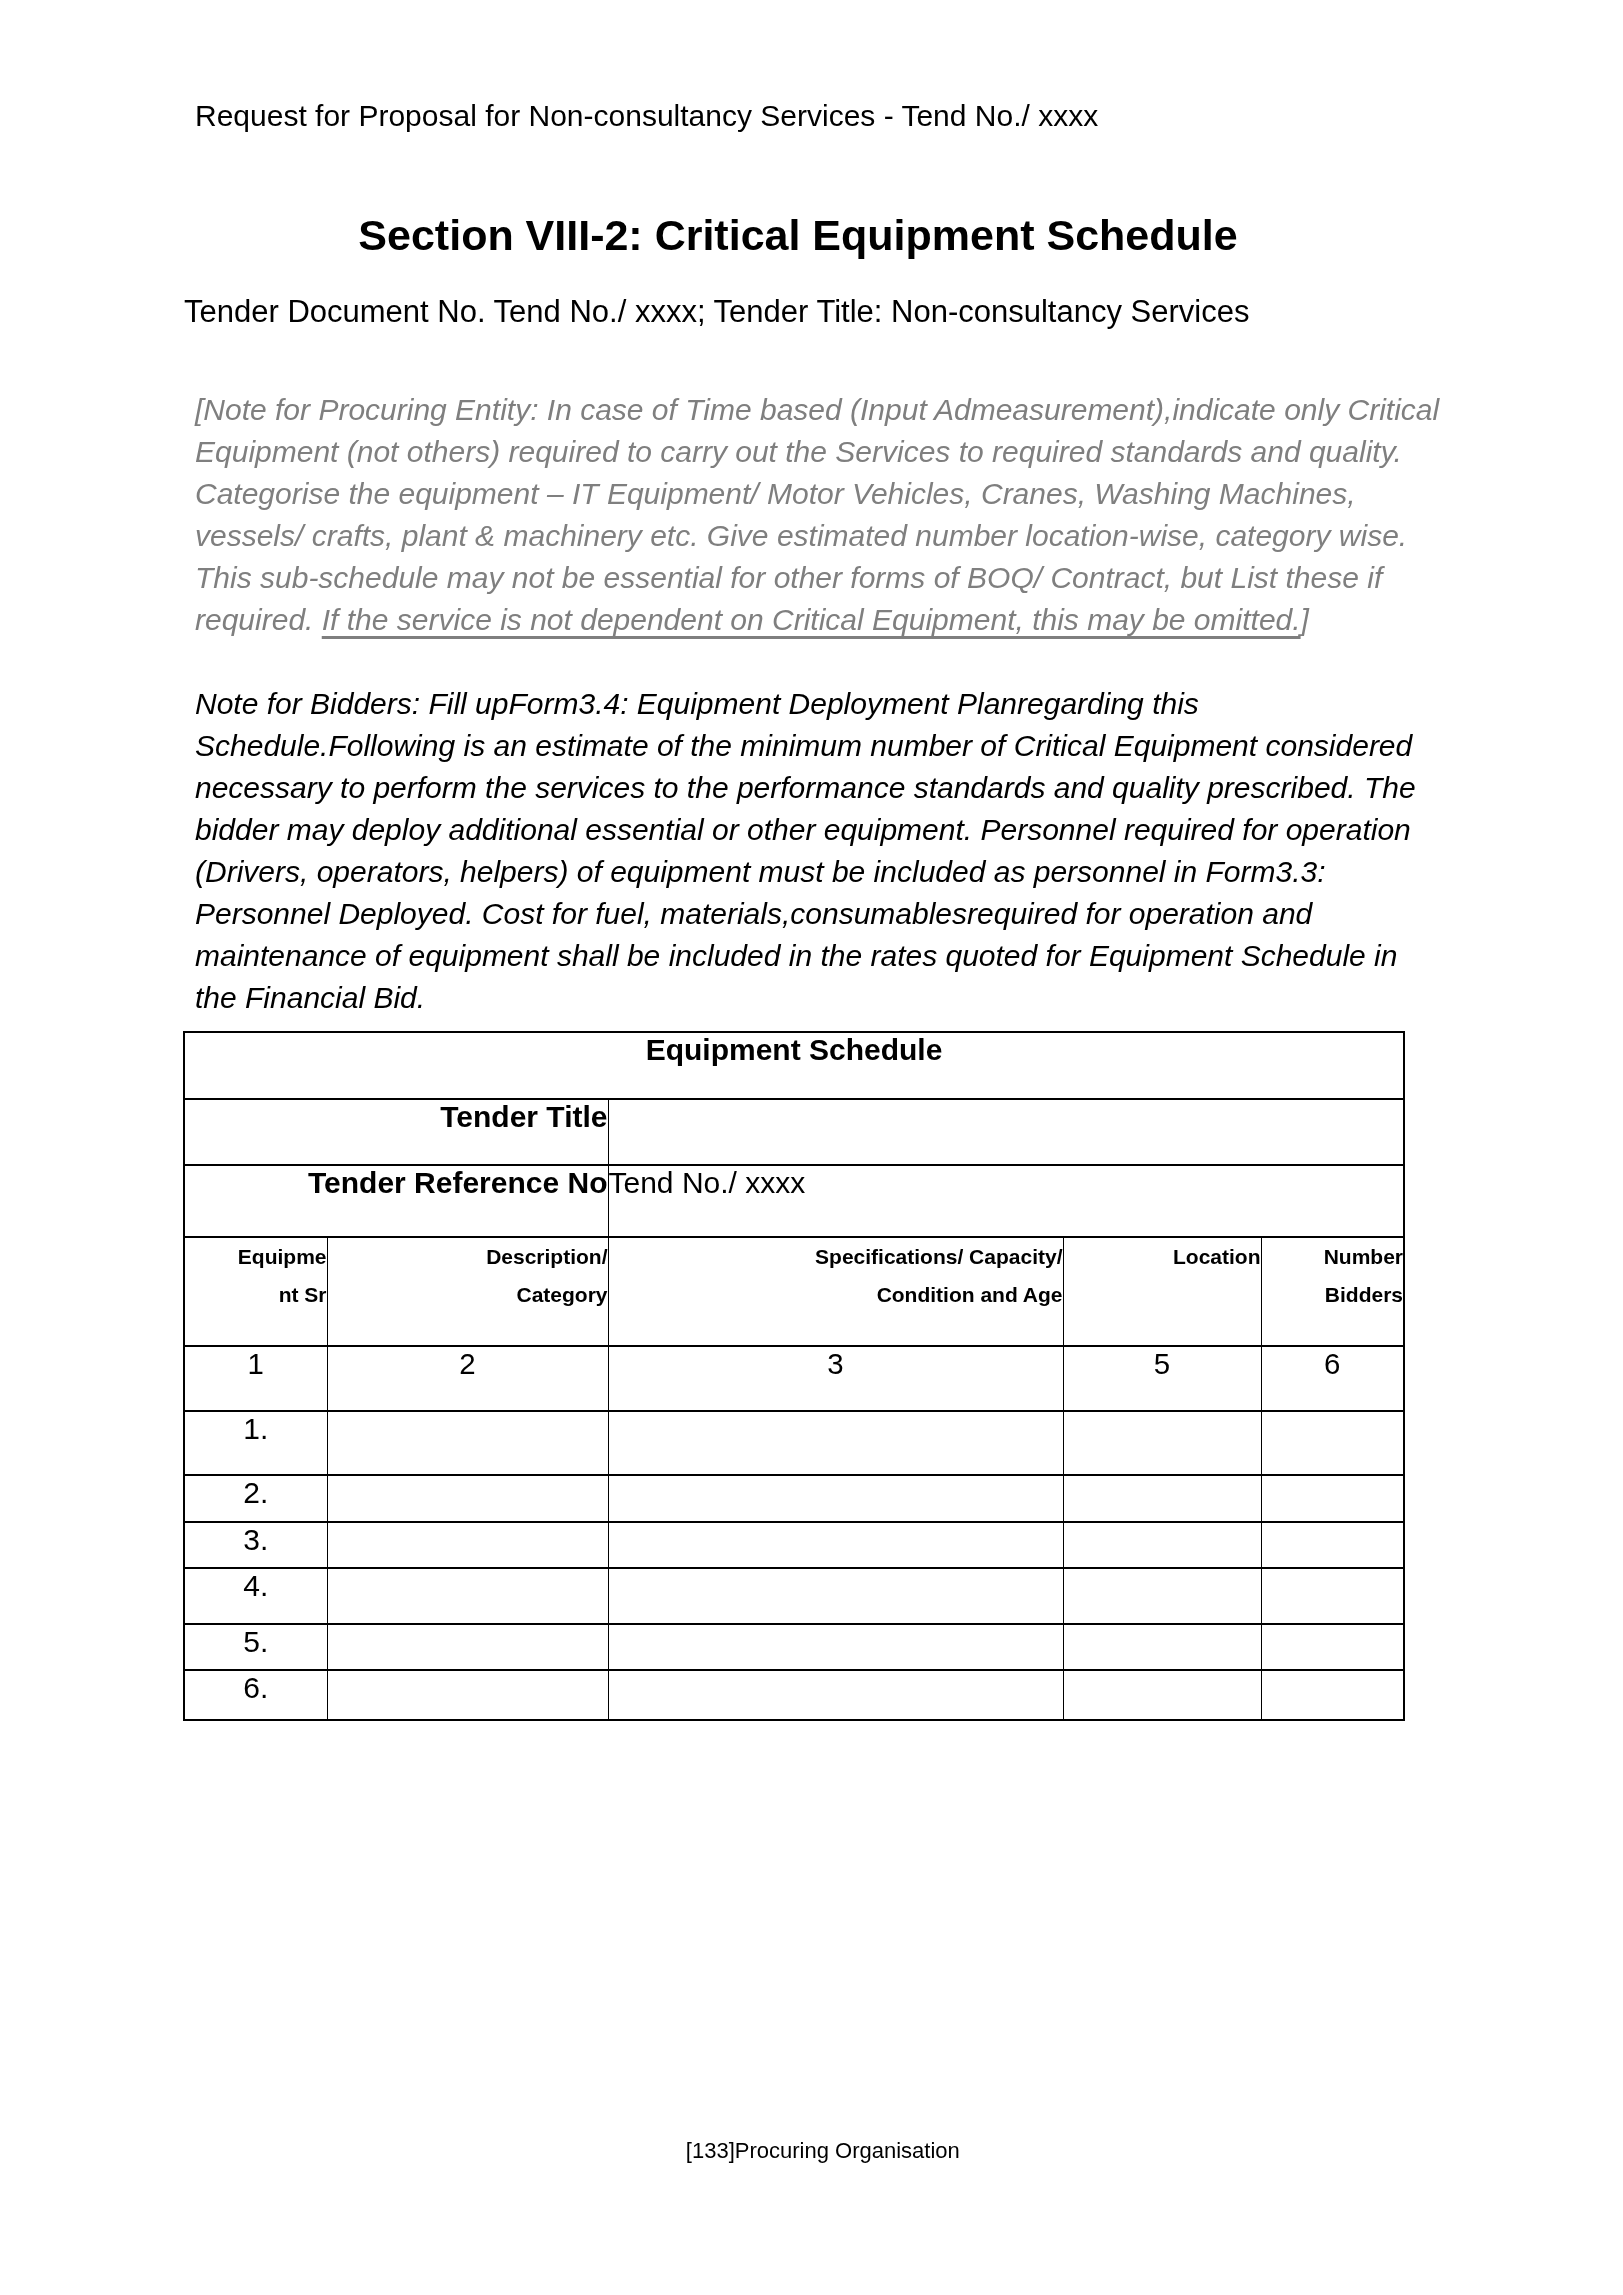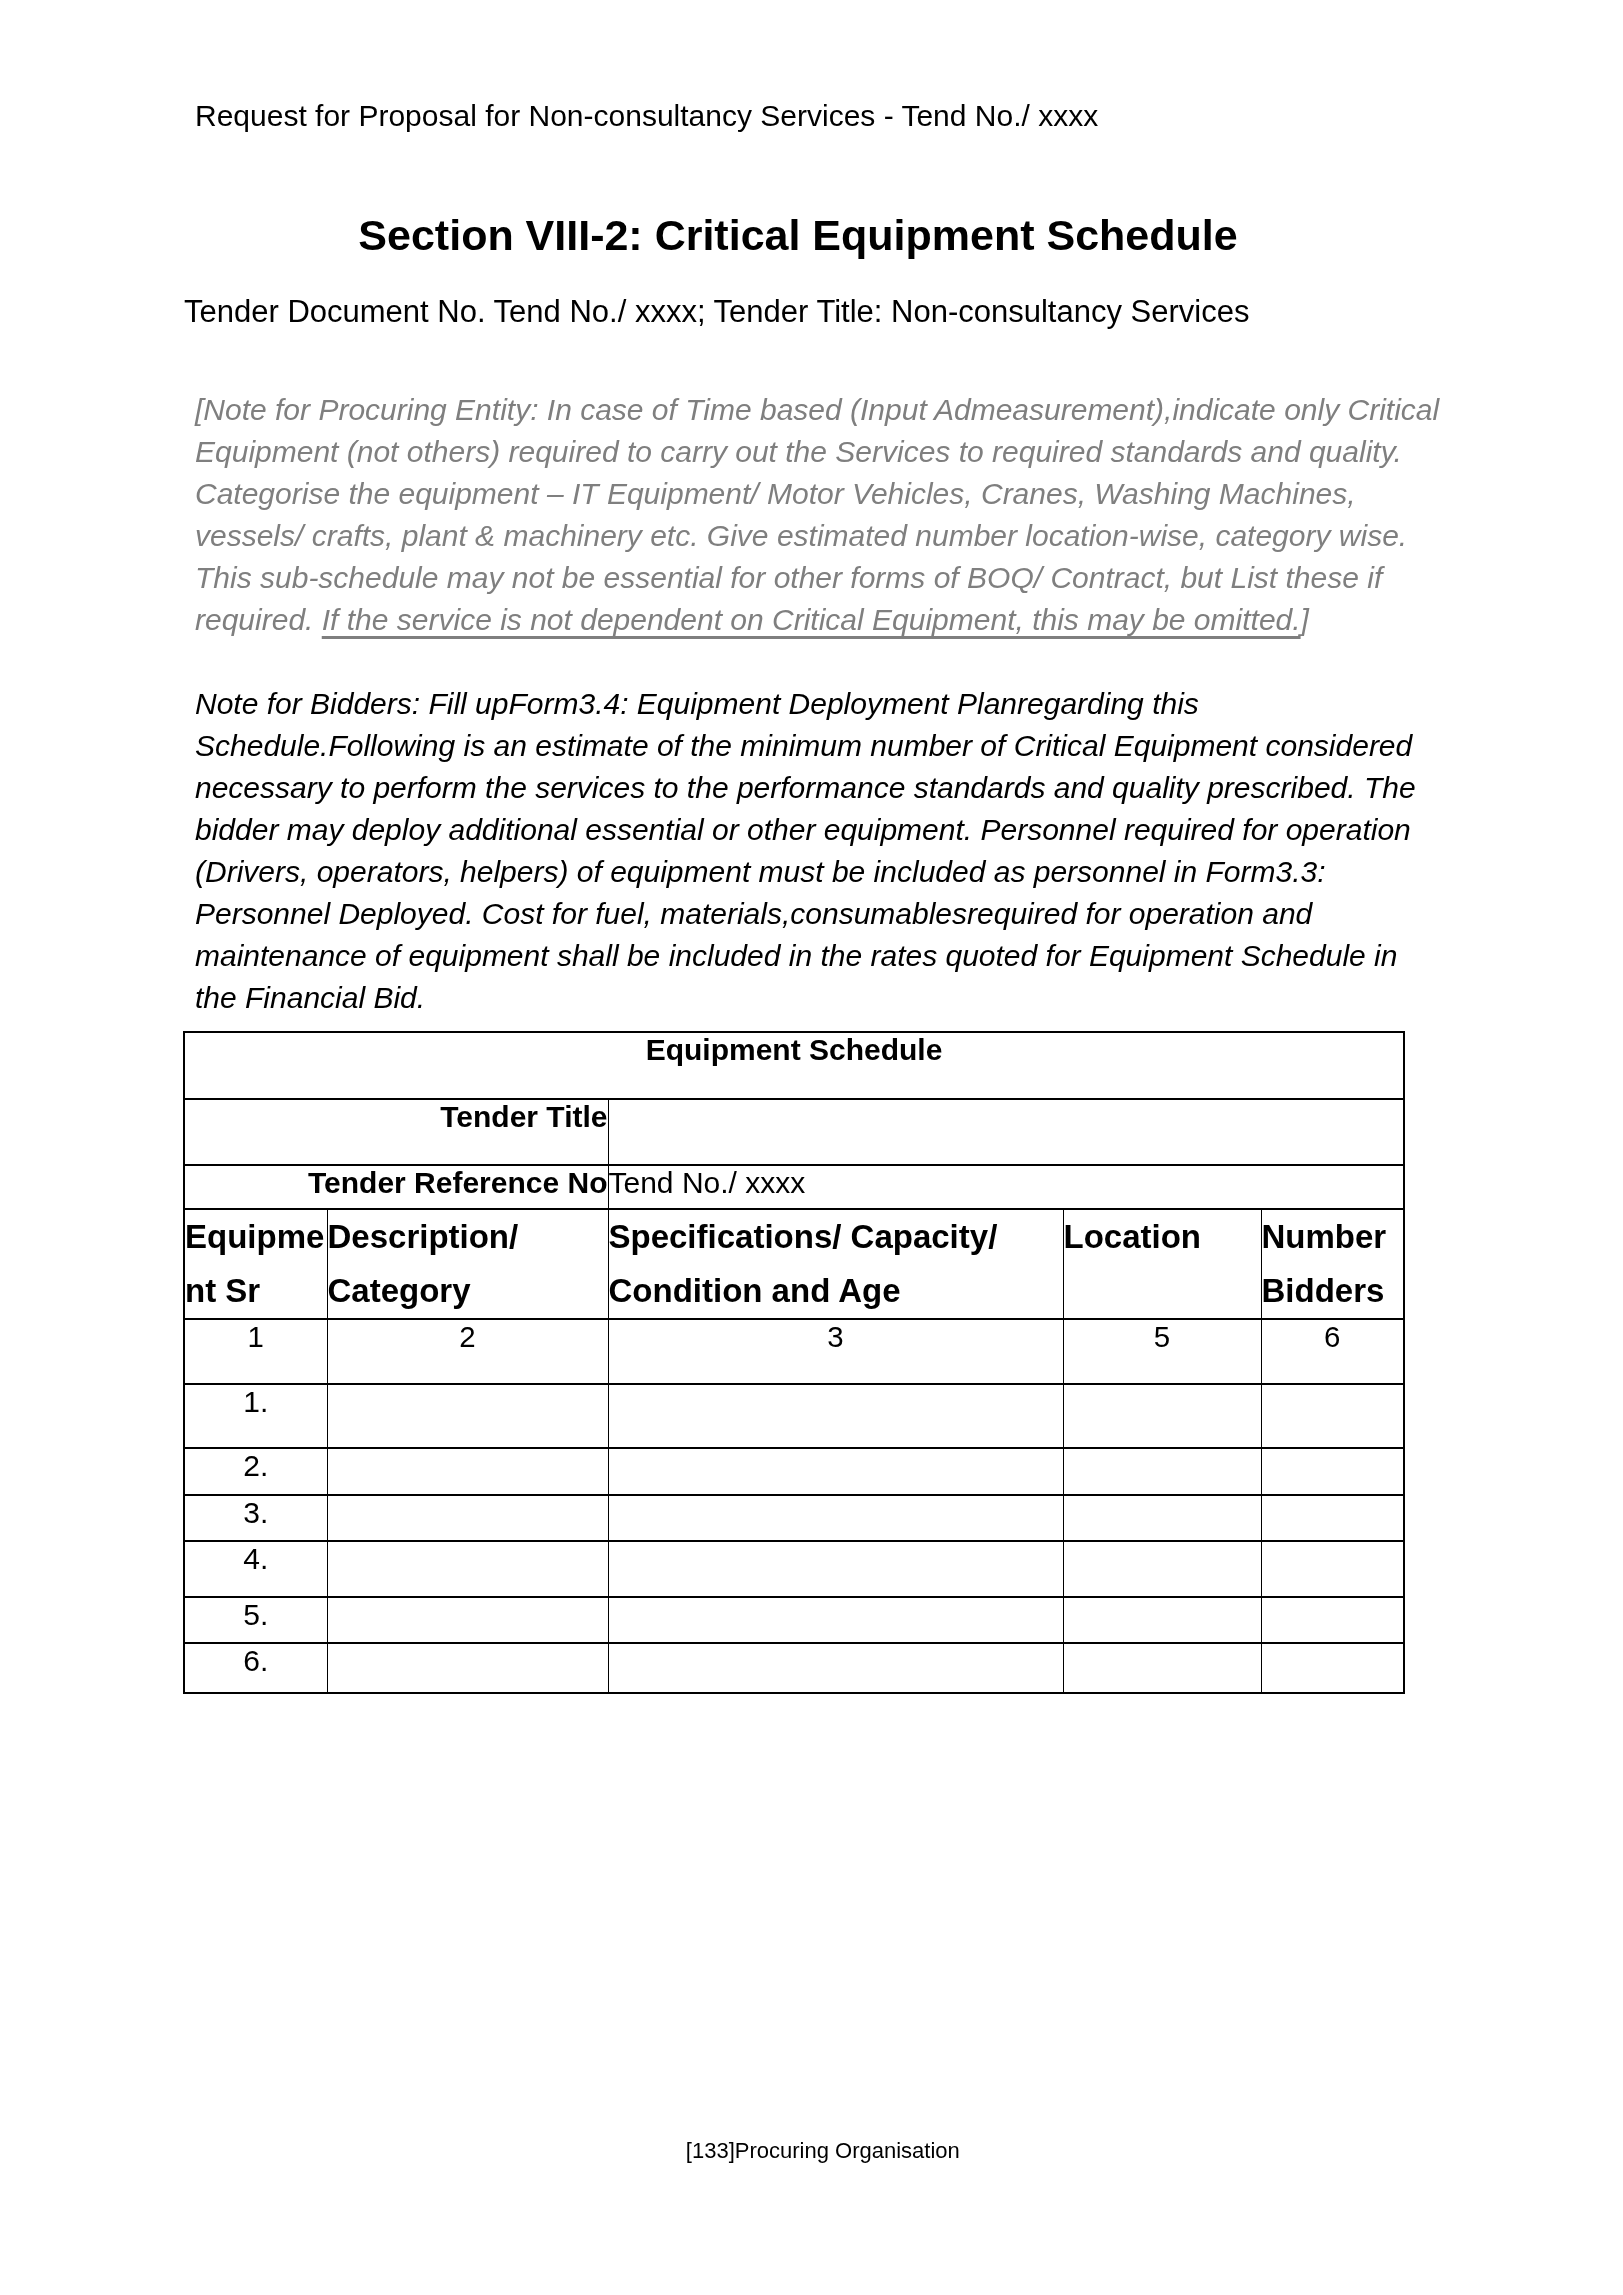--- a/index.html
+++ b/index.html
@@ -75,21 +75,21 @@
     border-left:1.3px solid #000;
     border-right:1.3px solid #000;
     border-top:2.6px solid #000;
     border-bottom:2.6px solid #000;
     padding:0;
     vertical-align:top;
     overflow:hidden;
   }
   .r-title{height:67px;}
   .r-tt{height:66px;}
-  .r-tr{height:44px;}
+  .r-tr{height:72px;}
   .r-cols{height:109px;}
   .r-nums{height:65px;}
   .r1{height:64px;} .r2{height:47px;} .r3{height:46px;}
   .r4{height:56px;} .r5{height:46px;} .r6{height:50px;}
   .tbl-title{
     text-align:center;
     font-weight:bold;
     font-size:30px;
     padding-top:9.2px;
   }
@@ -98,24 +98,24 @@
     font-weight:bold;
     font-size:30px;
     padding:6.5px 17px 0 0;
   }
   .val{
     text-align:left;
     font-size:30px;
     padding:6.5px 0 0 15.7px;
   }
   th.col-head{
-    text-align:left;
-    font-weight:bold;
-    font-size:33px;
-    line-height:54px;
+    text-align:right;
+    font-weight:bold;
+    font-size:21px;
+    line-height:38px;
     padding-top:9.2px;
     white-space:pre-line;
   }
   .num-cell{ text-align:center; font-size:29.4px; }
   .num-top{ padding-top:5.2px; }
   .num-mid{ padding-top:29px; }
   .sr-cell{
     text-align:center;
     font-size:30px;
     padding-top:9.2px;

